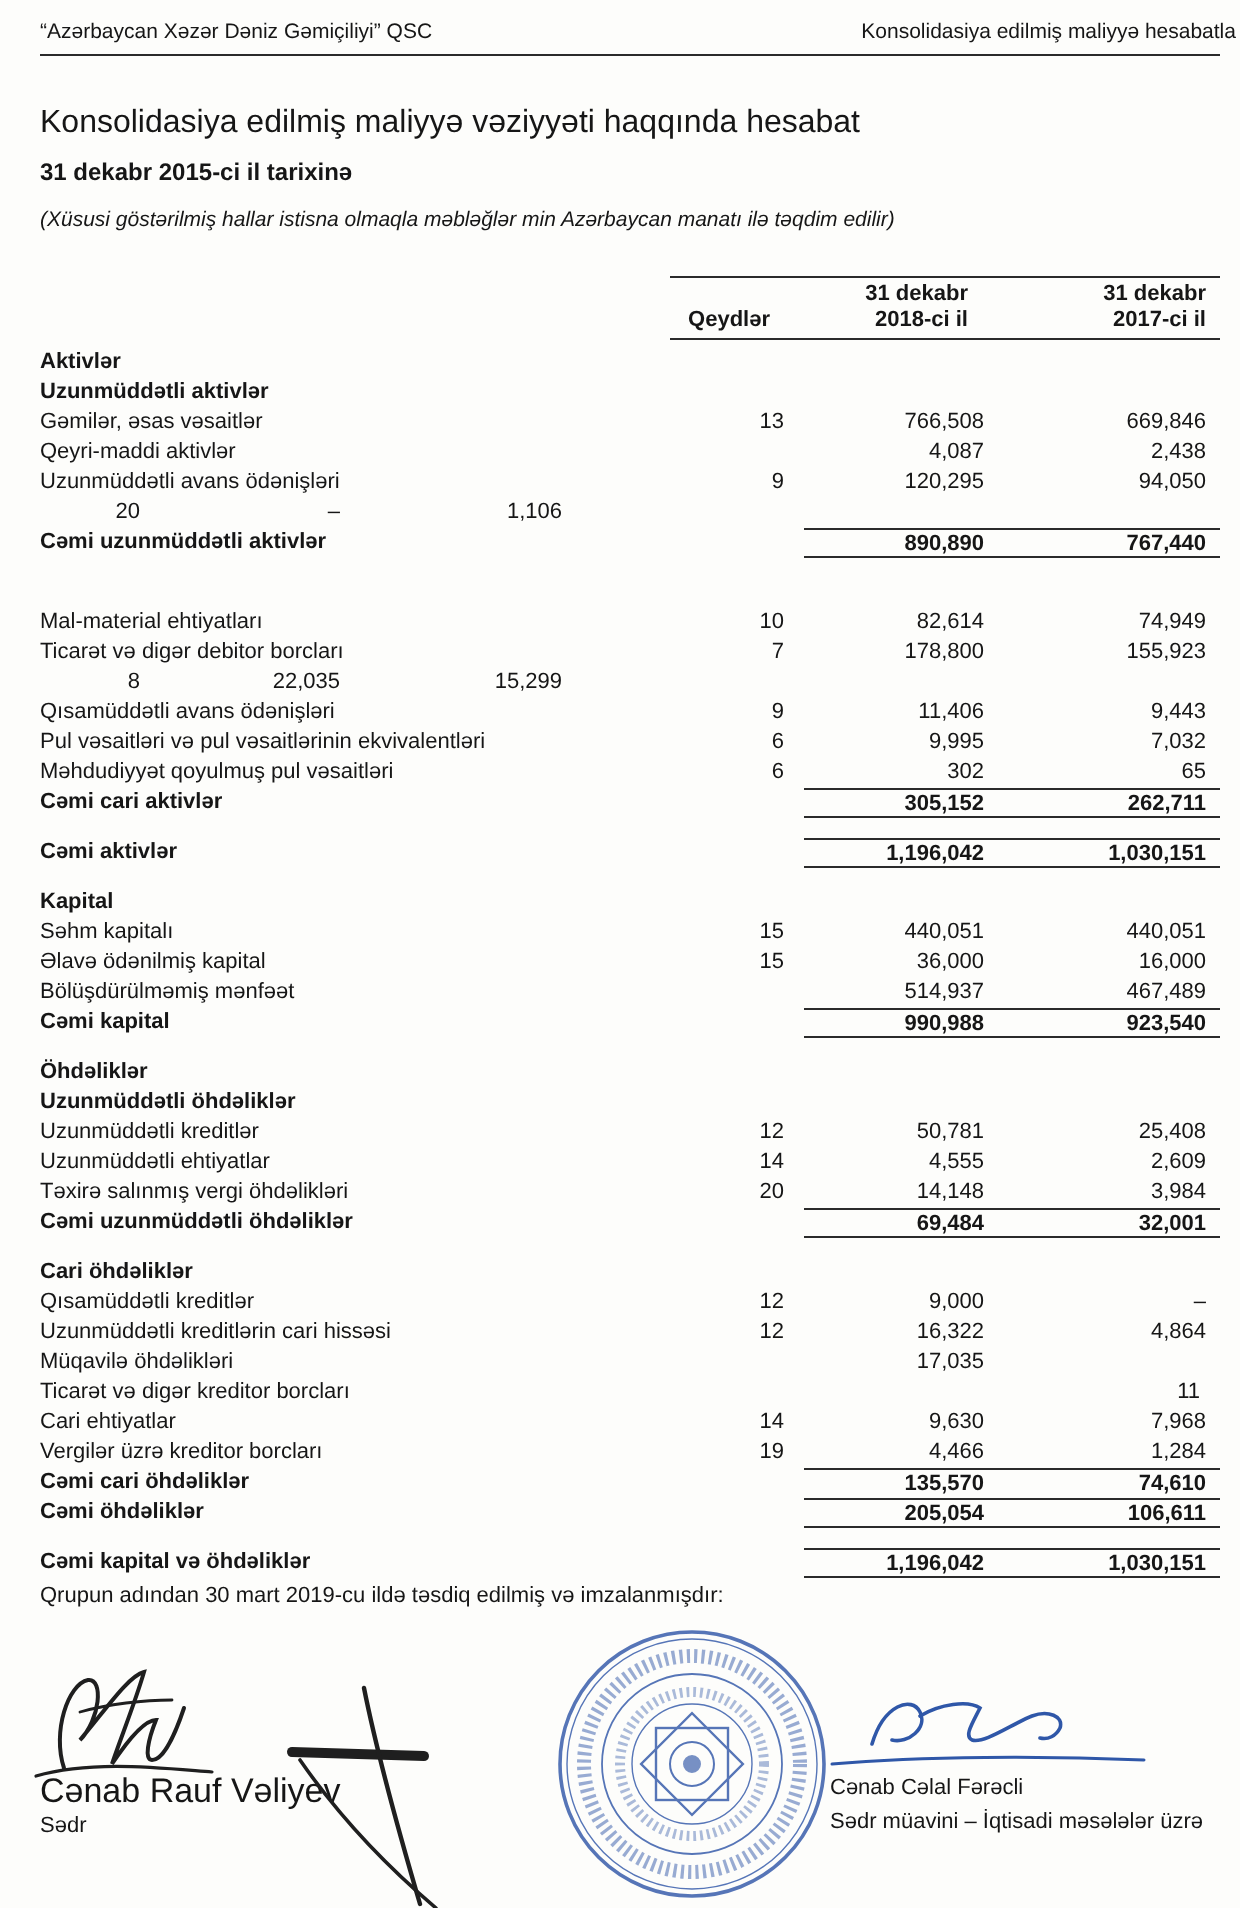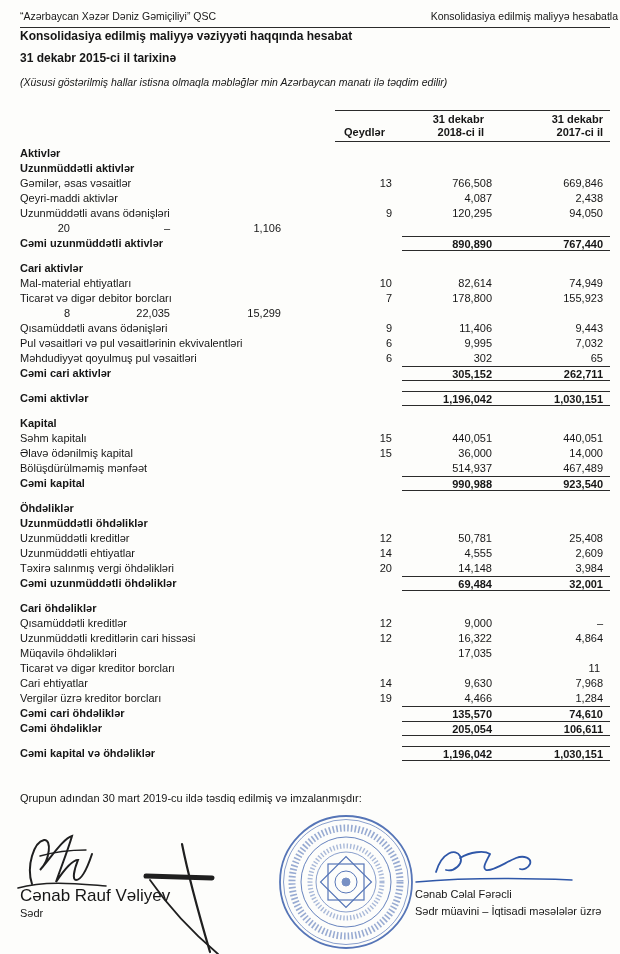--- a/index.html
+++ b/index.html
@@ -11,21 +11,21 @@
     --sig-blue:#2f57a8;
     --stamp-blue:#3f63ae;
   }
   .page{position:absolute;inset:0;padding:10px 10px 0 20px}
 
   
   .top{display:flex;justify-content:space-between;align-items:flex-end;
        font-size:10.5px;padding-bottom:5px;border-bottom:1.2px solid #2b2b2b;white-space:nowrap}
   .top .right{margin-right:-8px}
 
-  .title1{font-weight:bold;font-size:12px;margin-top:1px}
+  .title1{font-weight:normal;font-size:16px;margin-top:25px}
   .title2{font-weight:bold;font-size:12px;margin-top:8px}
   .note{font-style:italic;font-size:10.5px;margin-top:11px}
 
   
   .table{margin-top:22px;font-size:11px}
   .thead{display:flex}
   .th-spacer{flex:1}
   .th-cols{display:flex;border-top:1.2px solid #2b2b2b;border-bottom:1.2px solid #2b2b2b;
            font-weight:bold;padding:2px 0;align-items:flex-end}
   .th-note{width:50px;text-align:right;padding-right:2px;line-height:13px}
@@ -133,21 +133,20 @@
         <div class="row tot">
           <div class="c-label">Cəmi uzunmüddətli aktivlər</div>
           <div class="c-note"></div>
           <div class="c-nums rt rb">
             <div class="c-num">890,890</div>
             <div class="c-num2">767,440</div>
           </div>
         </div>
         <div class="gap"></div>
         <div class="row sec">
-          <div class="c-label">Cari aktivlər</div>
           <div class="c-note"></div>
           <div class="c-nums">
             <div class="c-num"></div>
             <div class="c-num2"></div>
           </div>
         </div>
         <div class="row item">
           <div class="c-label">Mal-material ehtiyatları</div>
           <div class="c-note">10</div>
           <div class="c-nums">
@@ -226,21 +225,21 @@
           <div class="c-nums">
             <div class="c-num">440,051</div>
             <div class="c-num2">440,051</div>
           </div>
         </div>
         <div class="row item">
           <div class="c-label">Əlavə ödənilmiş kapital</div>
           <div class="c-note">15</div>
           <div class="c-nums">
             <div class="c-num">36,000</div>
-            <div class="c-num2">14,000</div>
+            <div class="c-num2">16,000</div>
           </div>
         </div>
         <div class="row item">
           <div class="c-label">Bölüşdürülməmiş mənfəət</div>
           <div class="c-note"></div>
           <div class="c-nums">
             <div class="c-num">514,937</div>
             <div class="c-num2">467,489</div>
           </div>
         </div>

